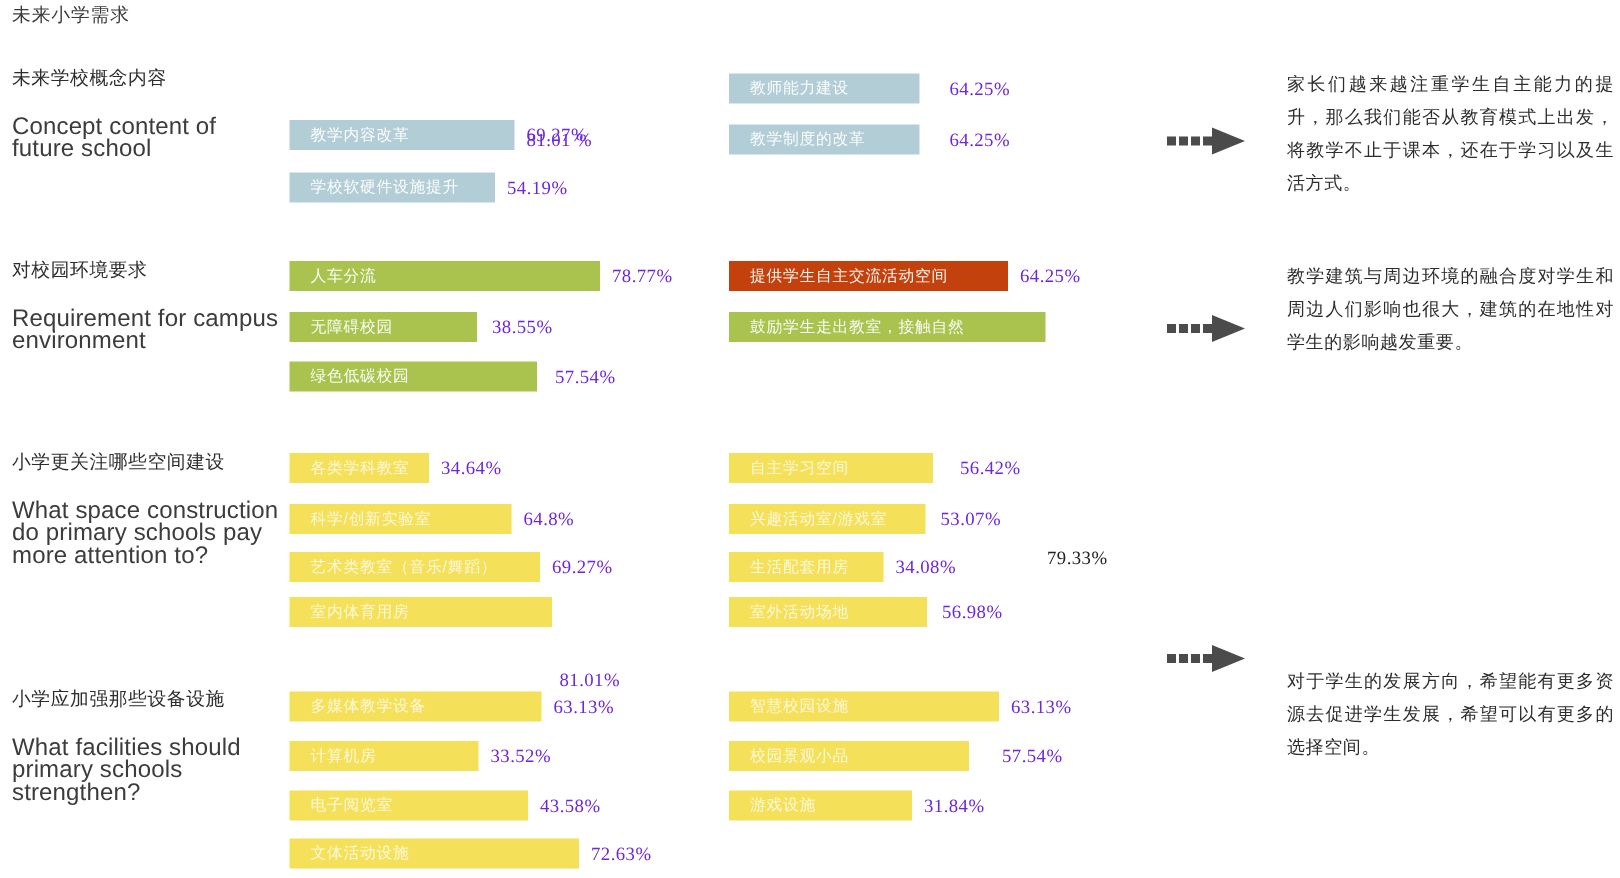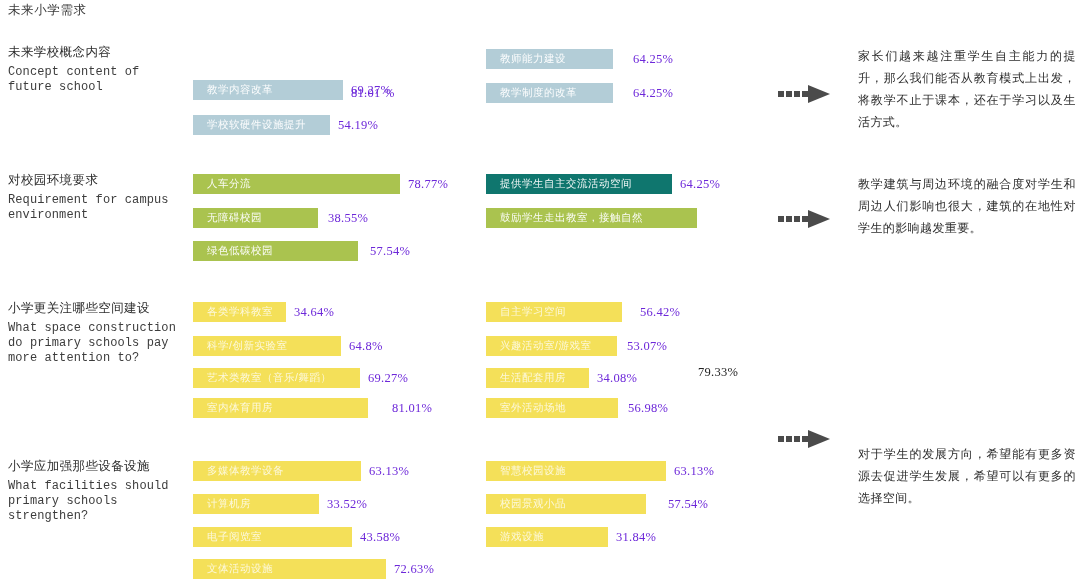--- a/index.html
+++ b/index.html
@@ -31,26 +31,26 @@
     width: 180px;
   }
   .sec-label .cn {
     font-size: 12.5px;
     color: #2d2d2d;
     letter-spacing: 0.4px;
     line-height: 17px;
     white-space: nowrap;
   }
   .sec-label .en {
-    font-family: Liberation Mono, monospace;
-    font-size: 12px;
+    font-family: Liberation Sans, sans-serif;
+    font-size: 16px;
     color: #3c3c3c;
     line-height: 15px;
     letter-spacing: 0.1px;
-    margin-top: 4px;
+    margin-top: 16px;
   }
 
   .bar-row { position: absolute; height: 20px; }
   .bar {
     position: absolute;
     left: 0; top: 0;
     height: 20px;
     display: flex;
     align-items: center;
   }
@@ -179,21 +179,21 @@
   </div>
 
   <div class="bar-row" style="left:193px; top:241px; width:360px;">
     <div class="bar green" style="width:165px; background:#aac34f;">
       <span class="bar-label">绿色低碳校园</span>
     </div>
     <div class="bar-value" style="left:177px;">57.54%</div>
   </div>
 
   <div class="bar-row" style="left:486px; top:174px; width:330px;">
-    <div class="bar green" style="width:186px; background:#0f766e;">
+    <div class="bar green" style="width:186px; background:#c2410c;">
       <span class="bar-label">提供学生自主交流活动空间</span>
     </div>
     <div class="bar-value" style="left:194px;">64.25%</div>
   </div>
 
   <div class="bar-row" style="left:486px; top:208px; width:330px;">
     <div class="bar green" style="width:211px; background:#aac34f;">
       <span class="bar-label">鼓励学生走出教室，接触自然</span>
     </div>
     <div class="bar-value" style="left:219px;"></div>
@@ -239,21 +239,21 @@
     <div class="bar yellow" style="width:167px; background:#f4e059;">
       <span class="bar-label">艺术类教室（音乐/舞蹈）</span>
     </div>
     <div class="bar-value" style="left:175px;">69.27%</div>
   </div>
 
   <div class="bar-row" style="left:193px; top:398px; width:340px;">
     <div class="bar yellow" style="width:175px; background:#f4e059;align-items:center;">
       <span class="bar-label">室内体育用房</span>
     </div>
-    <div class="bar-value" style="left:199px;">81.01%</div>
+    <div class="bar-value" style="left:180px;margin-top:45px;">81.01%</div>
   </div>
 
   <div class="bar-row" style="left:486px; top:302px; width:330px;">
     <div class="bar yellow" style="width:136px; background:#f4e059;">
       <span class="bar-label">自主学习空间</span>
     </div>
     <div class="bar-value" style="left:154px;">56.42%</div>
   </div>
 
   <div class="bar-row" style="left:486px; top:336px; width:330px;">

